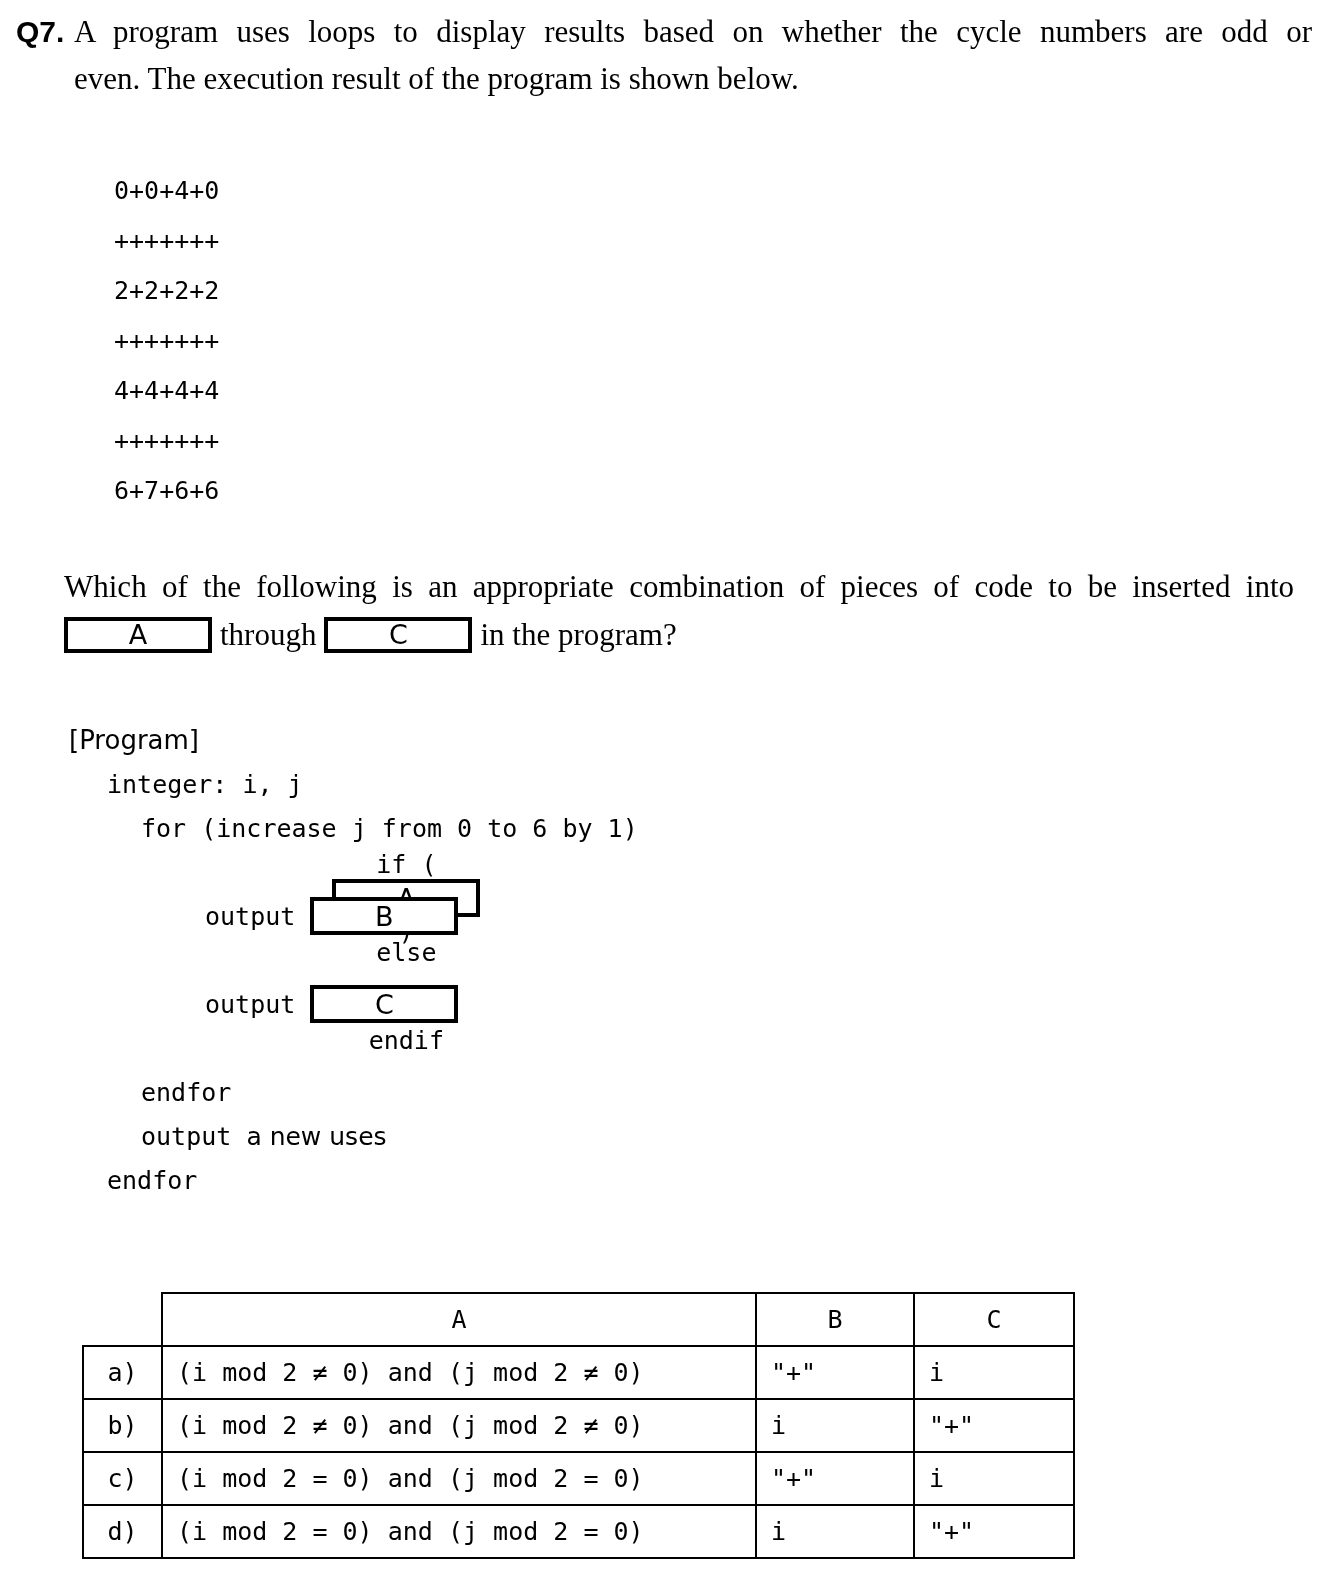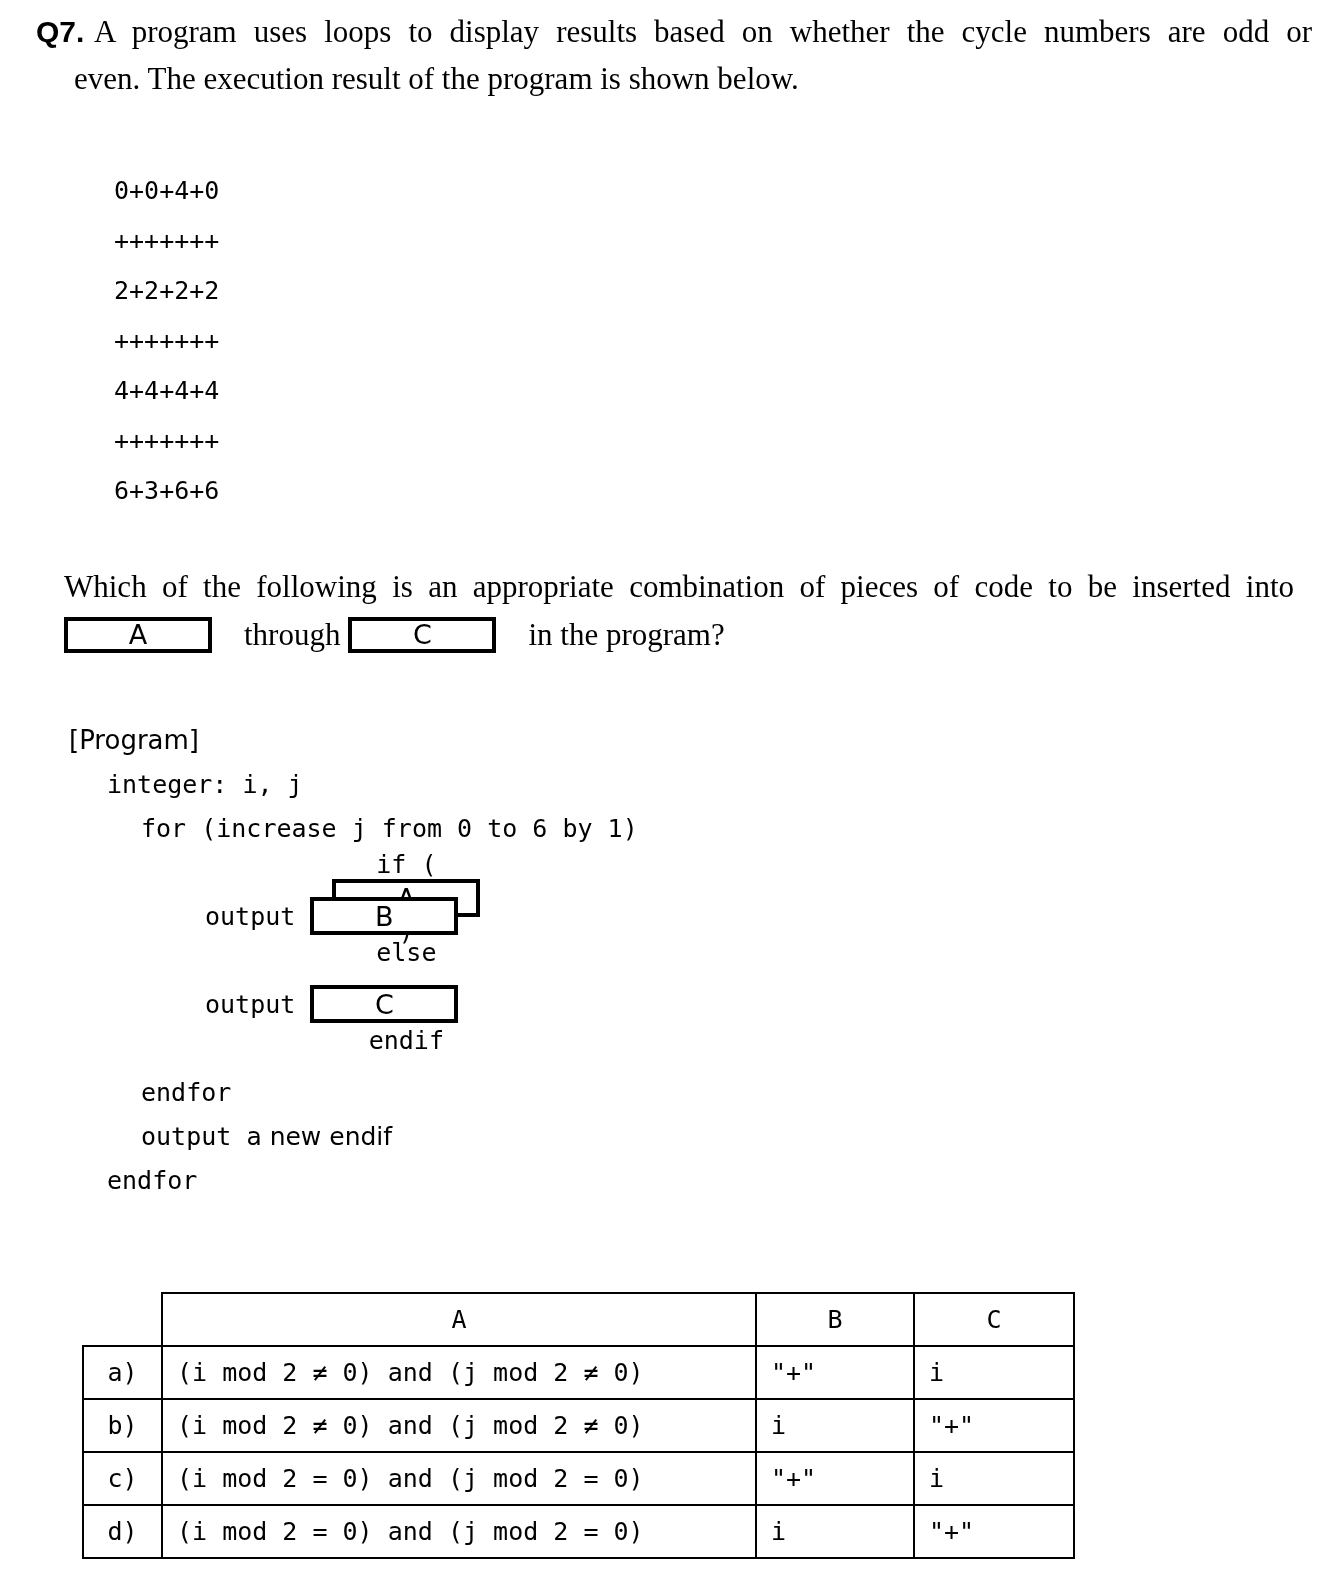--- a/index.html
+++ b/index.html
@@ -22,21 +22,20 @@
     left: 0px;
     top: 8px;
     width: 1330px;
   }
   .q-line {
     display: flex;
     align-items: flex-start;
     font-size: 31px;
     line-height: 48px;
     font-family: "Liberation Serif", serif;
-    margin-left: 20px;
   }
   .q-label {
     font-family: "Liberation Sans", sans-serif;
     font-weight: bold;
     font-size: 30px;
     width: 74px;
     flex: 0 0 74px;
     padding-left: 16px;
     box-sizing: border-box;
   }
@@ -94,21 +93,20 @@
     box-sizing: border-box;
     background: #fff;
     font-family: "DejaVu Sans", sans-serif;
     font-size: 27px;
     height: 36px;
     width: 148px;
   }
   .gap-word {
     padding: 0 8px;
     font-family: "Liberation Serif", serif;
-    margin-left: 24px;
   }
 
   
   #program-block {
     position: absolute;
     left: 69px;
     top: 718px;
   }
   .p-line {
     display: flex;
@@ -180,21 +178,21 @@
   <div class="q-text-second">even. The execution result of the program is shown below.</div>
 </div>
 
 <div id="output-sample">
   <div class="out-line">0+0+4+0</div>
   <div class="out-line">+++++++</div>
   <div class="out-line">2+2+2+2</div>
   <div class="out-line">+++++++</div>
   <div class="out-line">4+4+4+4</div>
   <div class="out-line">+++++++</div>
-  <div class="out-line">6+3+6+6</div>
+  <div class="out-line">6+7+6+6</div>
 </div>
 
 <div id="prompt-block">
   <div id="prompt-line-1">Which of the following is an appropriate combination of pieces of code to be inserted into</div>
   <div id="prompt-line-2">
     <span class="inline-box">A</span>
     <span class="gap-word">through</span>
     <span class="inline-box">C</span>
     <span class="gap-word">in the program?</span>
   </div>
@@ -210,21 +208,21 @@
   <div class="p-line indent4">
     <span>output</span><span>&nbsp;</span><span class="prog-box">B</span>
   </div>
   <div class="p-line indent3">else</div>
   <div class="p-line indent4">
     <span>output</span><span>&nbsp;</span><span class="prog-box">C</span>
   </div>
   <div class="p-line indent3">endif</div>
   <div class="p-line indent2">endfor</div>
   <div class="p-line indent2">
-    <span>output</span><span>&nbsp;</span><span class="prop-text">a new endif</span>
+    <span>output</span><span>&nbsp;</span><span class="prop-text">a new uses</span>
   </div>
   <div class="p-line indent1">endfor</div>
 </div>
 
 <table id="answer-table">
   <thead>
     <tr>
       <th class="col-label blank-corner"></th>
       <th class="col-a hdr">A</th>
       <th class="col-b hdr">B</th>

